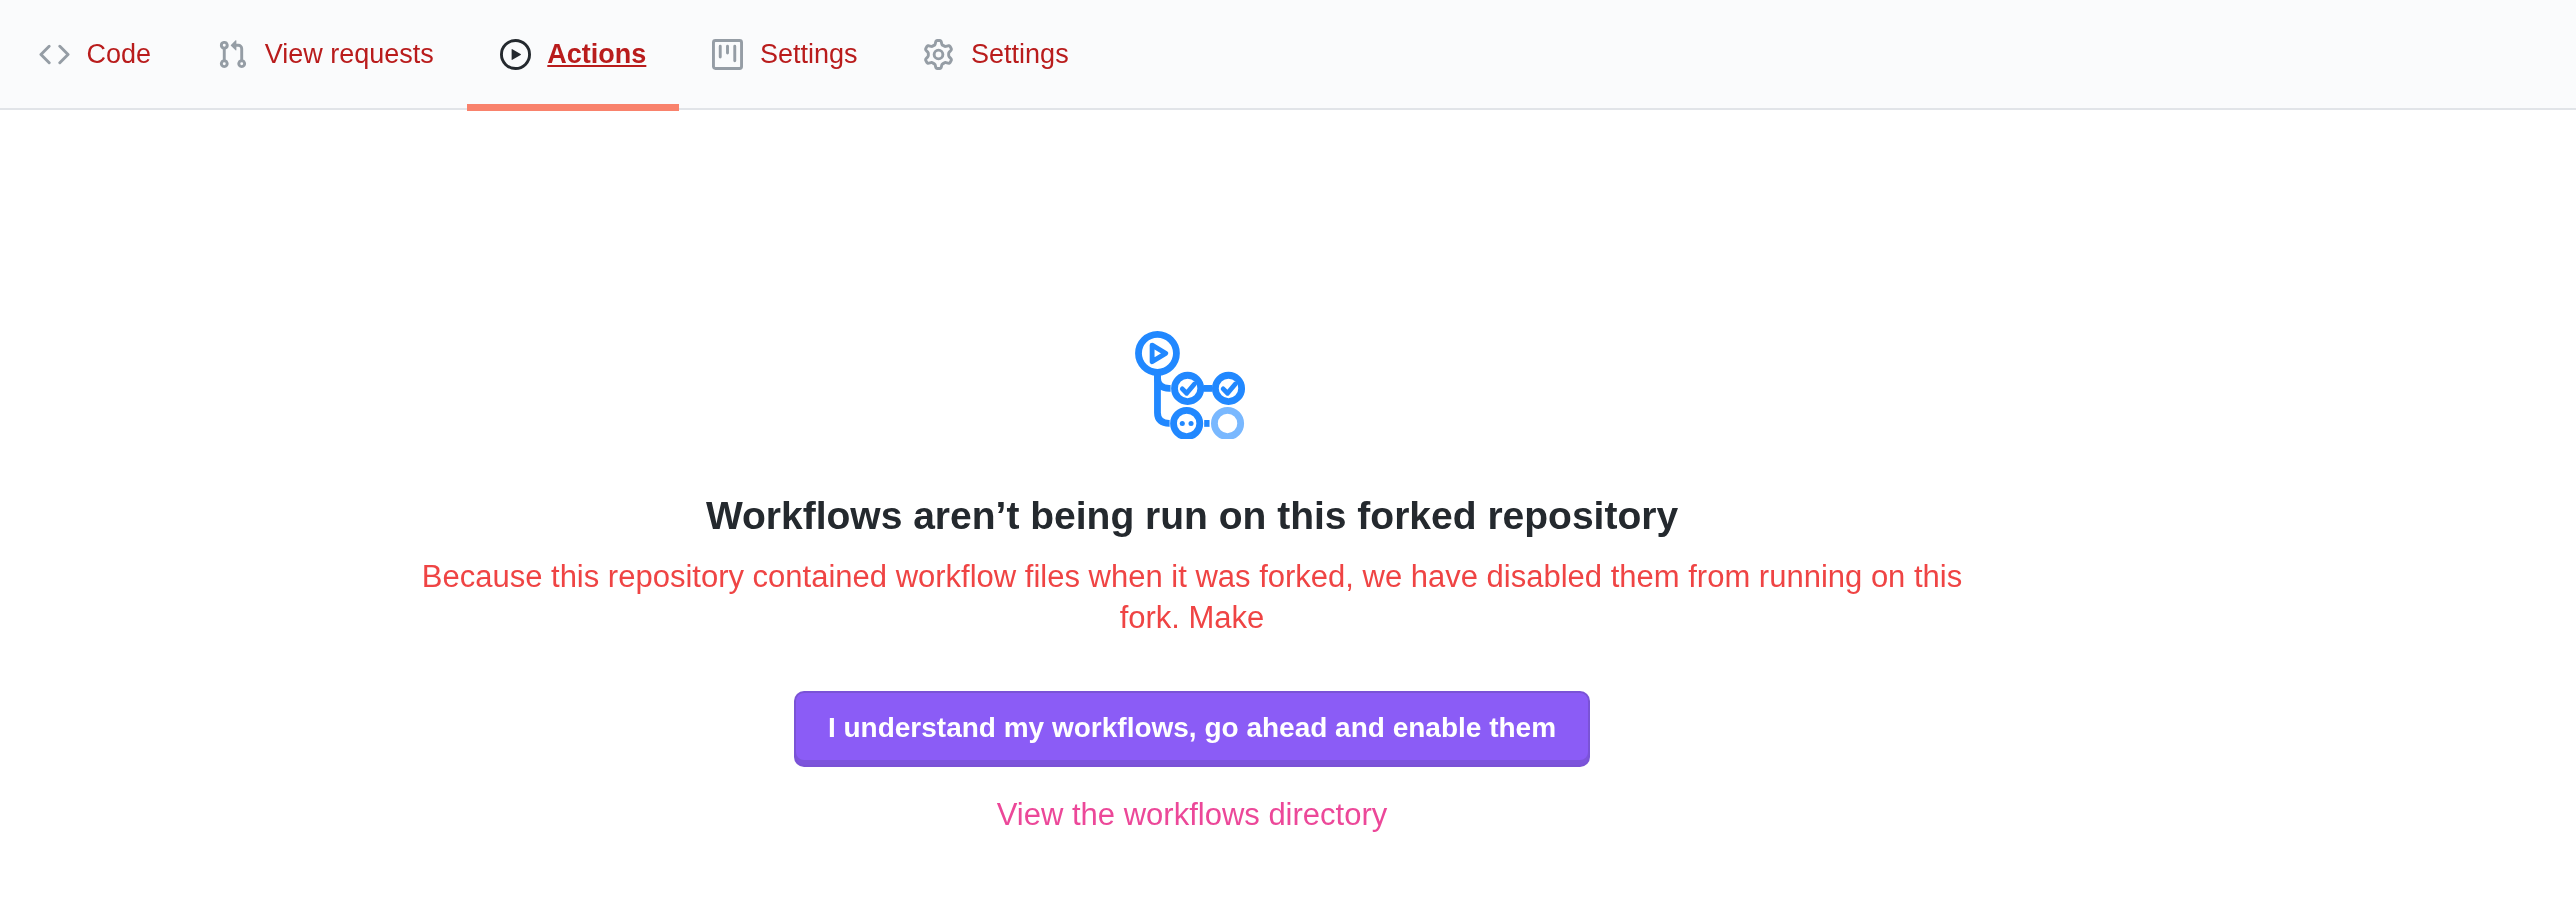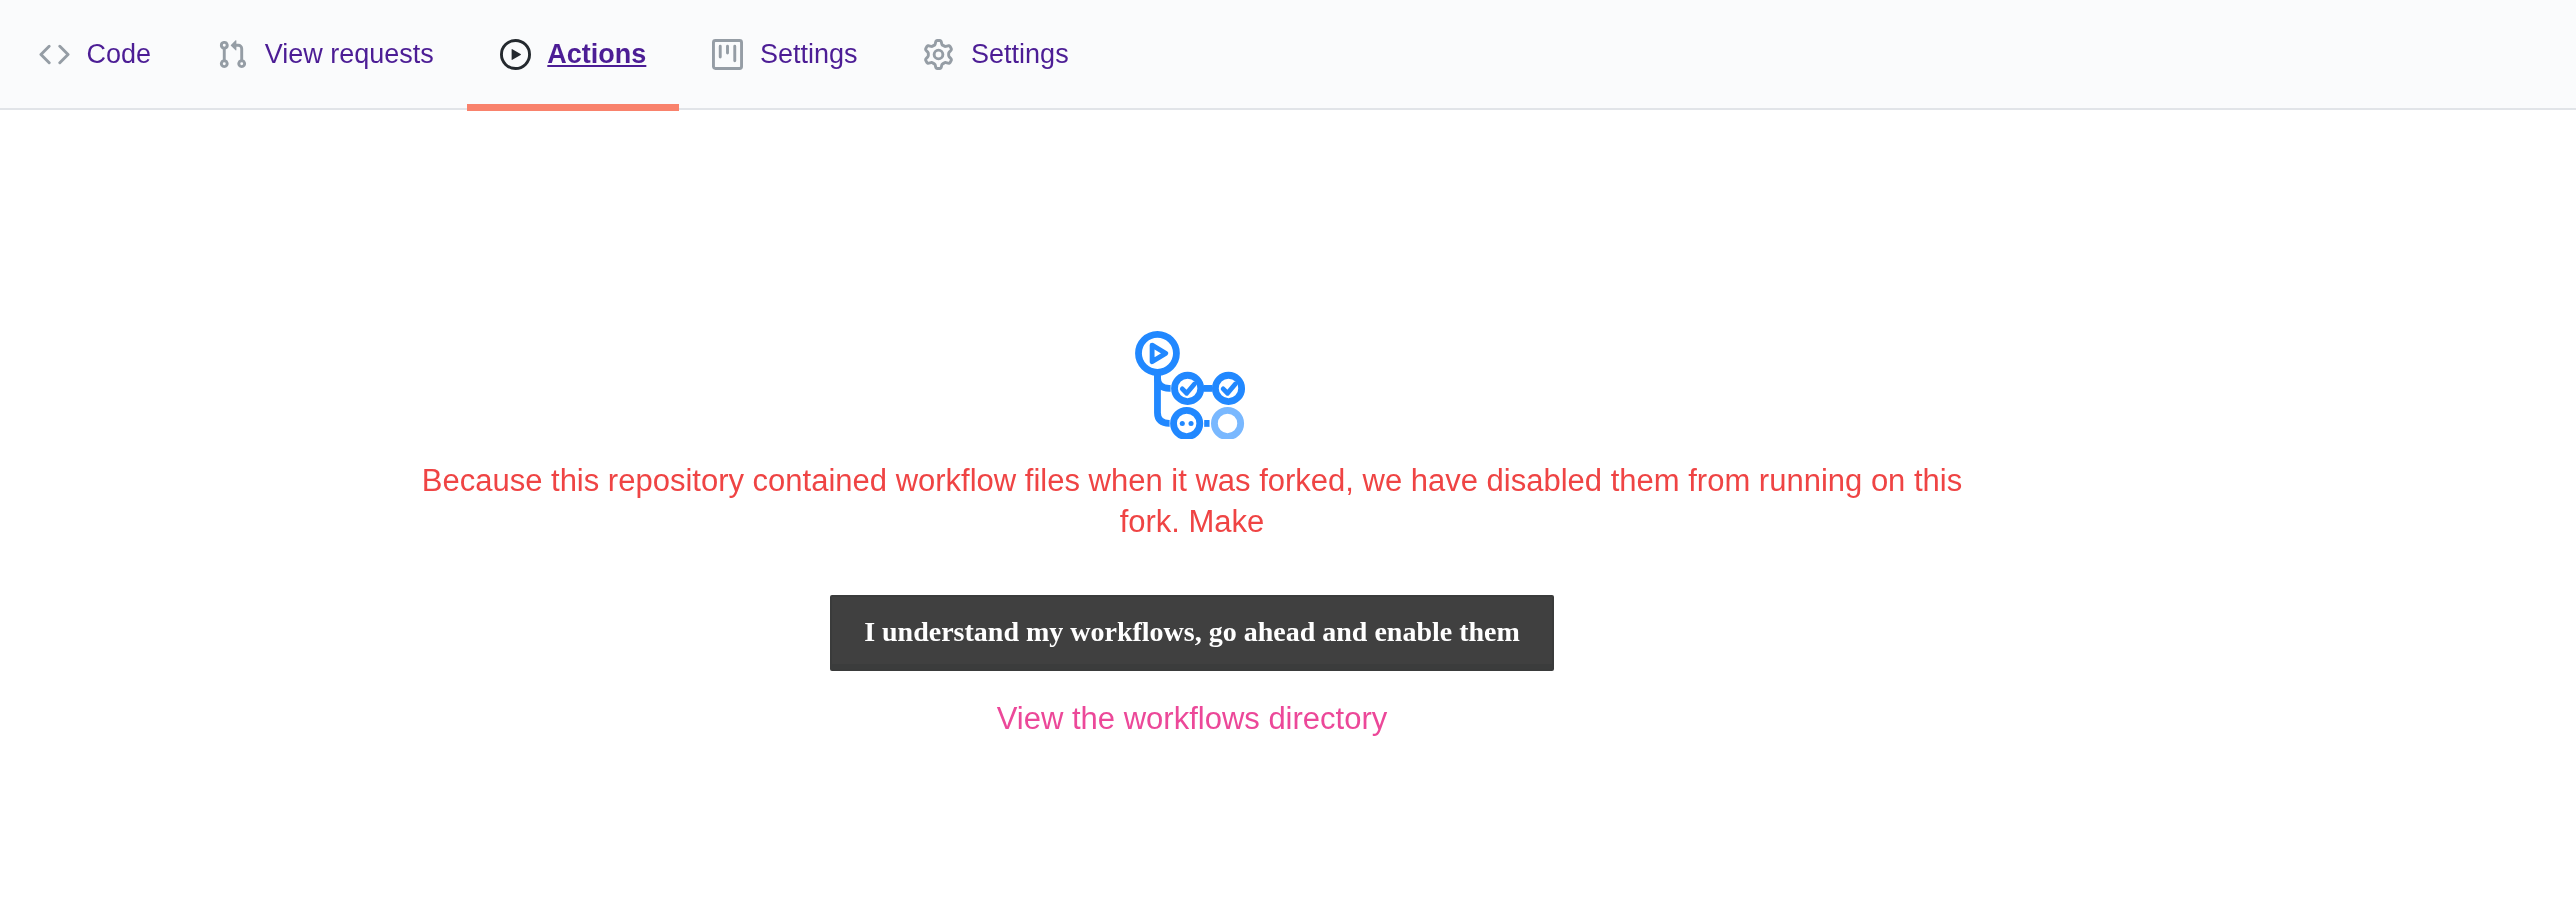--- a/index.html
+++ b/index.html
@@ -22,21 +22,21 @@
     align-items: stretch;
     padding-left: 5.9px;
   }
   .tab {
     position: relative;
     display: flex;
     align-items: center;
     gap: 16.6px;
     padding: 0 33px;
     font-size: 27px;
-    color: #4c1d95;
+    color: #b91c1c;
     cursor: pointer;
     white-space: nowrap;
   }
   .tab svg { width: 31px; height: 31px; fill: #959da5; flex: none; }
   .tab.selected { font-weight: 700; text-decoration: underline; }
   .tab.selected svg { fill: #24292e; }
   .tab-underline {
     position: absolute;
     left: 0; right: 0; bottom: -2.9px;
     height: 6.8px;
@@ -63,29 +63,29 @@
     max-width: 1603px;
     font-size: 31px;
     line-height: 41px;
     color: #ef4444;
   }
   .bs-desc span { display: block; }
 
   .enable-btn {
     margin-top: 53px;
     display: inline-block;
-    background: #404040;
+    background: #8b5cf6;
     color: #ffffff;
-    font-family: Liberation Serif, serif;
+    font-family: Liberation Sans, sans-serif;
     font-size: 28px;
     font-weight: 700;
     line-height: 1;
     padding: 21.5px 32px 22.5px 32px;
     border: 2px solid rgba(27, 31, 35, 0.15);
-    border-radius: 2px;
+    border-radius: 10px;
     box-shadow: inset 0 -4.9px 0 rgba(27, 31, 35, 0.12);
     cursor: pointer;
   }
   .dir-link {
     display: block;
     margin-top: 30px;
     font-size: 31px;
     color: #ec4899;
     text-decoration: none;
     cursor: pointer;
@@ -150,20 +150,21 @@
     <circle cx="96" cy="60" r="13.5" stroke="#2188ff" stroke-width="7"></circle>
     <polyline points="90.5,60.5 95,65 103,55.5" stroke="#2188ff" stroke-width="5" stroke-linecap="round" stroke-linejoin="round"></polyline>
 
     <circle cx="53" cy="96" r="13.5" stroke="#2188ff" stroke-width="7"></circle>
     <circle cx="48.5" cy="96" r="2.6" fill="#2188ff"></circle>
     <circle cx="57.5" cy="96" r="2.6" fill="#2188ff"></circle>
     <line x1="71" y1="96" x2="76.5" y2="96" stroke="#2188ff" stroke-width="7"></line>
     <circle cx="95" cy="96" r="13.5" stroke="#79b8ff" stroke-width="7"></circle>
   </svg>
 
+  <h3 class="bs-heading">Workflows aren’t being run on this forked repository</h3>
 
   <p class="bs-desc">
     <span>Because this repository contained workflow files when it was forked, we have disabled them from running on this fork. Make</span>
   </p>
 
   <button class="enable-btn">I understand my workflows, go ahead and enable them</button>
 
   <a class="dir-link" href="#">View the workflows directory</a>
 
 </main>

